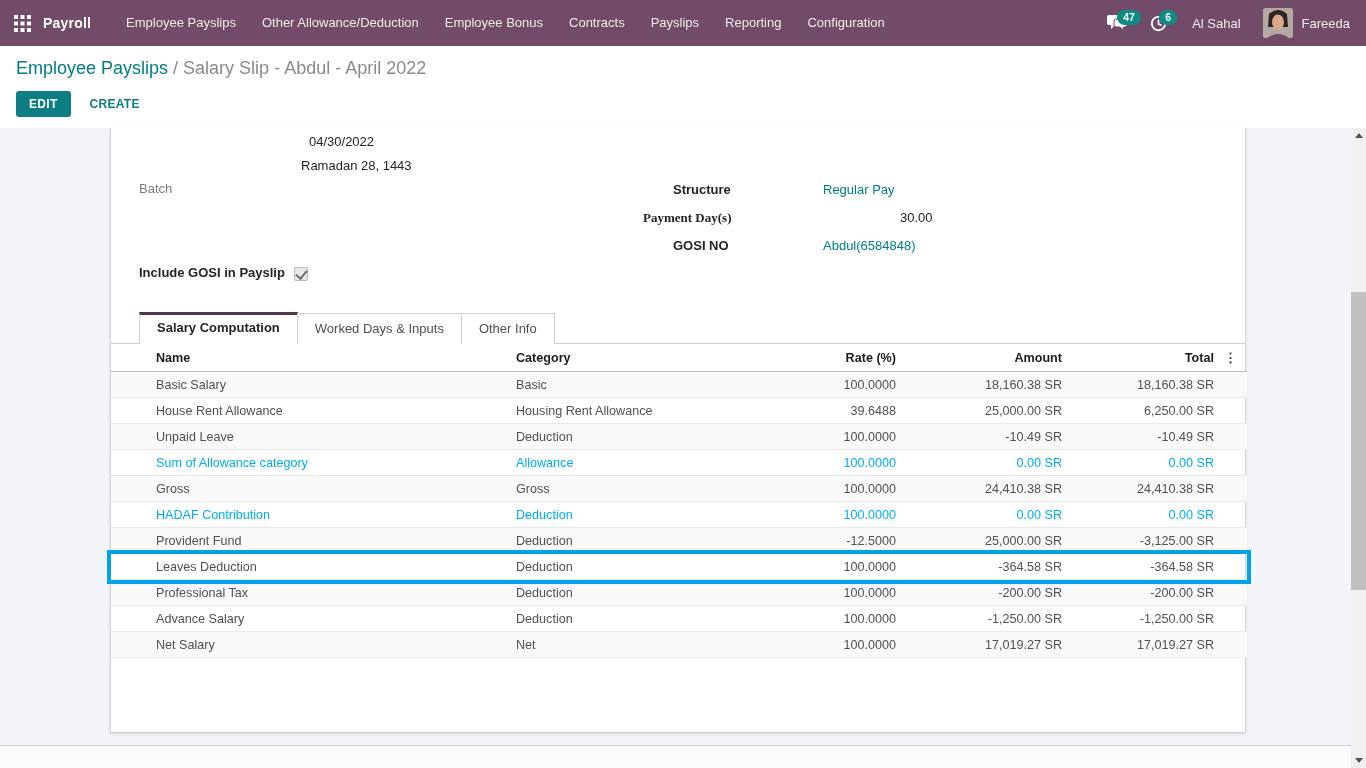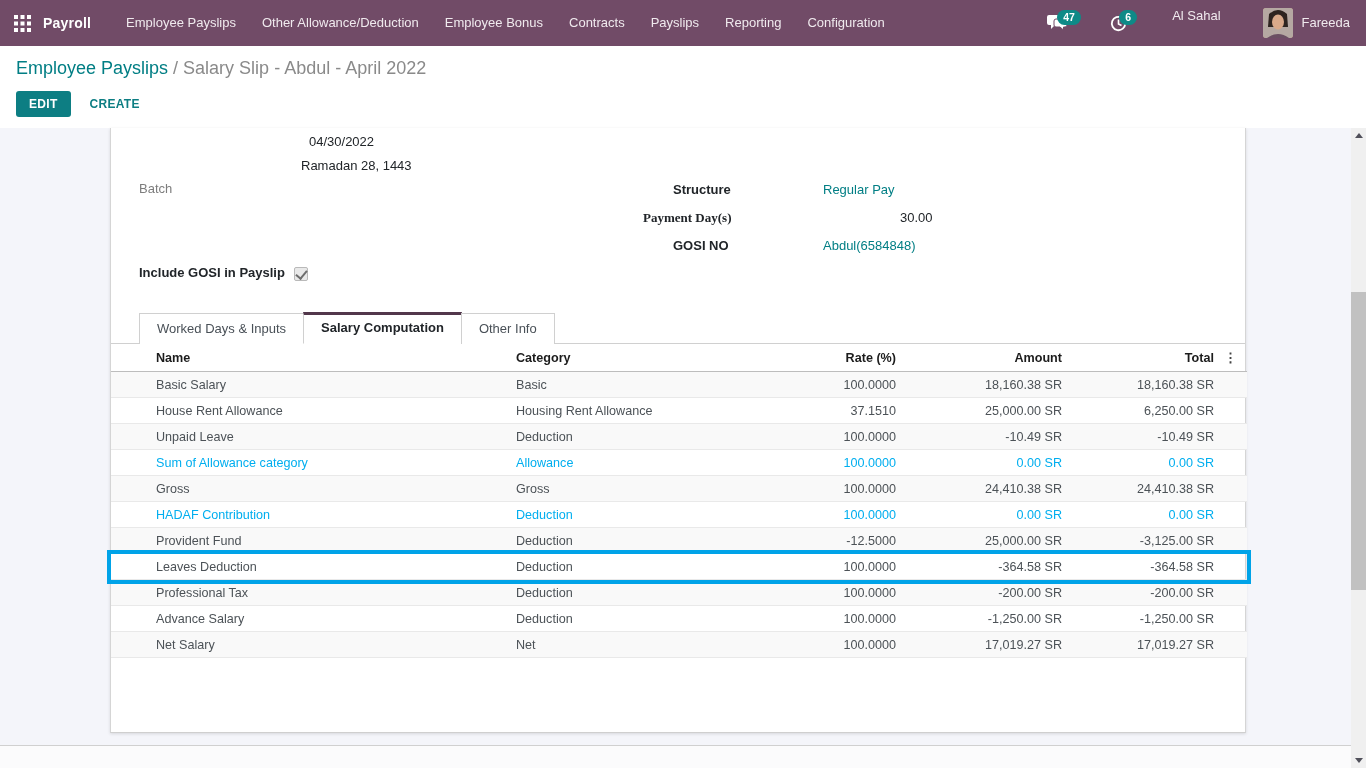--- a/index.html
+++ b/index.html
@@ -6,21 +6,21 @@
   html,body { width:1366px; height:768px; overflow:hidden;
     font-family:"Liberation Sans", sans-serif; background:#fff; }
 
   
   .navbar { height:46px; background:#714B67; display:flex; align-items:center;
     color:#f3eff2; padding:0 14px 0 14px; }
   .brand { display:flex; align-items:center; gap:12px; margin-right:22px; cursor:pointer; }
   .brand-name { font-size:14px; font-weight:700; color:#fff; letter-spacing:.2px; }
   .nav-menus { display:flex; align-items:center; height:100%; }
   .nav-item { padding:0 13px; font-size:13px; line-height:46px; color:#f0eaee; cursor:pointer; white-space:nowrap; }
-  .systray { margin-left:auto; display:flex; align-items:flex-start; gap:20px; }
+  .systray { margin-left:auto; display:flex; align-items:center; gap:0; }
   .tray-btn { position:relative; padding:6px 10px; cursor:pointer; display:flex; align-items:center; }
   .badge { position:absolute; top:2px; left:20px; background:#0e8a87; color:#fff;
     font-size:10.5px; font-weight:700; border-radius:8px; padding:1px 6px; line-height:13px; }
   .company { font-size:13px; padding:0 14px; color:#f0eaee; cursor:pointer; }
   .usermenu { display:flex; align-items:center; gap:9px; padding:0 2px 0 8px; cursor:pointer; }
   .avatar { width:30px; height:30px; border-radius:3px; overflow:hidden; background:#caa183; }
   .username { font-size:13px; color:#f0eaee; }
 
   
   .control-panel { background:#fff; padding:9px 16px 0 16px; height:82px; position:relative; }
@@ -194,23 +194,23 @@
     <span class="fld fld-link" style="left:712px; top:54px;">Regular Pay</span>
     <span class="fld fld-label" style="left:532px; top:82px;font-family:Liberation Serif, serif;">Payment Day(s)</span>
     <span class="fld" style="left:743px; top:82px;margin-left:46px;">30.00</span>
     <span class="fld fld-label" style="left:562px; top:110px;">GOSI NO</span>
     <span class="fld fld-link" style="left:712px; top:110px;">Abdul(6584848)</span>
 
     <span class="fld fld-label" style="left:28px; top:137px;">Include GOSI in Payslip</span>
     <span class="checkbox checked" style="left:183px; top:139px;"></span>
 
     <div class="tabs">
+  <div class="tab active">Salary Computation</div>
+
   <div class="tab">Worked Days &amp; Inputs</div>
-
-  <div class="tab active">Salary Computation</div>
 
   <div class="tab">Other Info</div>
 </div>
 
     <div class="table-wrap">
       <table>
         <colgroup>
           <col class="w-name">
             <col class="w-cat">
             <col class="w-rate">
@@ -234,21 +234,21 @@
     <td class="c-cat">Basic</td>
     <td class="c-num">100.0000</td>
     <td class="c-num">18,160.38 SR</td>
     <td class="c-num">18,160.38 SR</td>
     <td class="c-dots"></td>
   </tr>
 
   <tr>
     <td class="c-name">House Rent Allowance</td>
     <td class="c-cat">Housing Rent Allowance</td>
-    <td class="c-num">37.1510</td>
+    <td class="c-num">39.6488</td>
     <td class="c-num">25,000.00 SR</td>
     <td class="c-num">6,250.00 SR</td>
     <td class="c-dots"></td>
   </tr>
 
   <tr>
     <td class="c-name">Unpaid Leave</td>
     <td class="c-cat">Deduction</td>
     <td class="c-num">100.0000</td>
     <td class="c-num">-10.49 SR</td>

